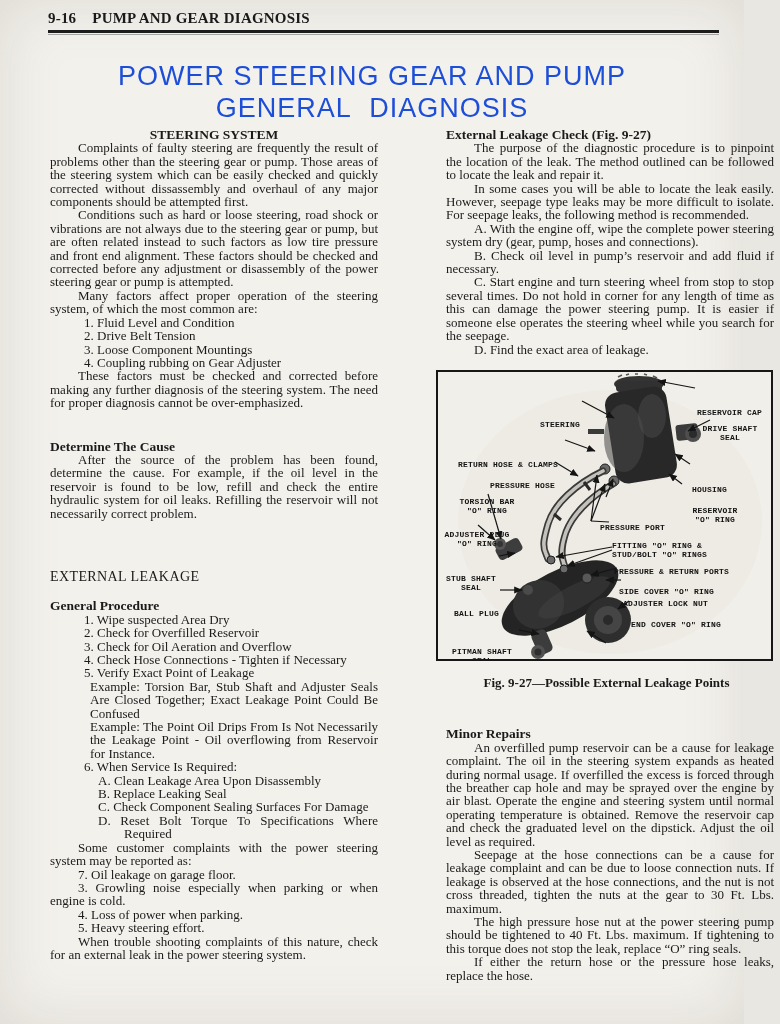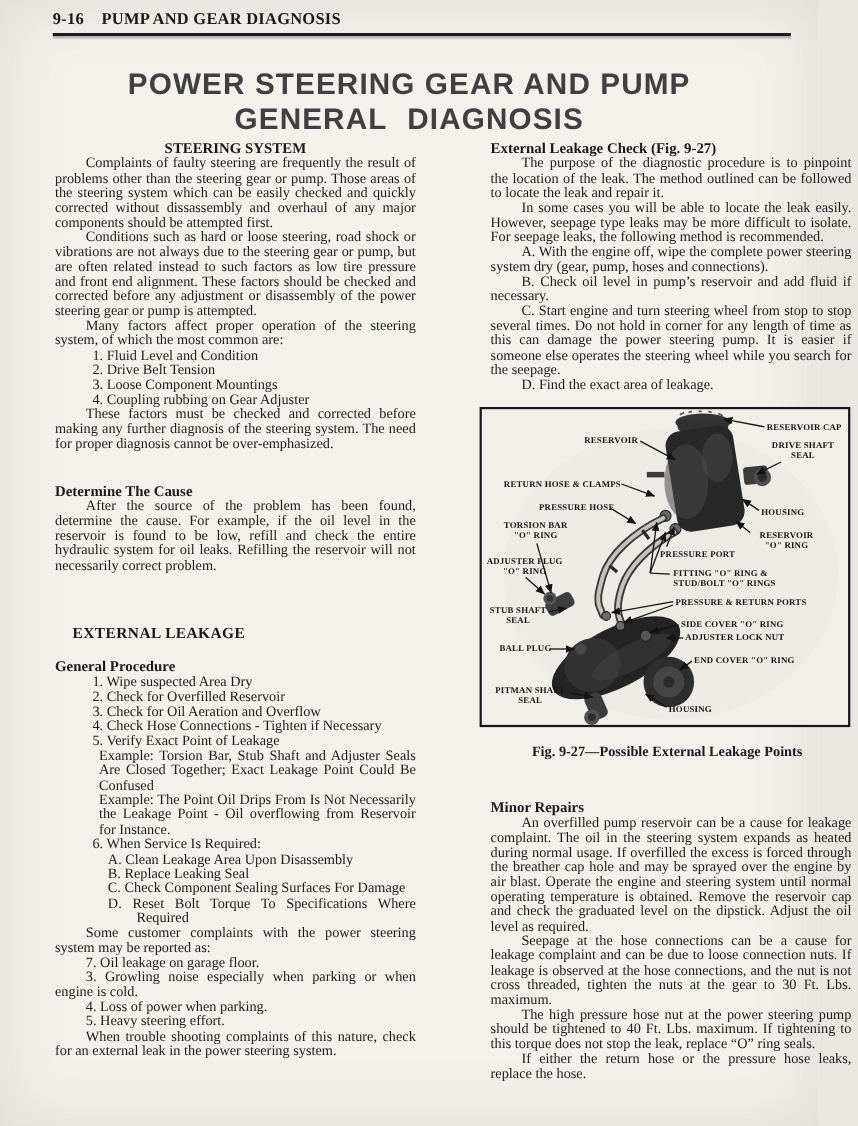--- a/index.html
+++ b/index.html
@@ -7,44 +7,44 @@
   .page{position:relative;width:744px;height:1024px;background:#f3f1ec;
         font-family:"Liberation Serif",serif;color:#1a1a1a;
         box-shadow:inset 0 0 60px rgba(120,115,100,.18);}
   
   .running-header{position:absolute;left:48px;top:10px;font-weight:bold;font-size:15px;letter-spacing:.2px;white-space:nowrap;}
   .running-header .pgnum{margin-right:16px;}
   .header-rule{position:absolute;left:48px;right:25px;top:30px;height:3px;background:#1c1c1c;}
   .header-rule:after{content:"";position:absolute;left:0;right:0;top:4px;height:1px;background:rgba(28,28,28,.35);}
   
   .main-title{position:absolute;top:60px;left:0;width:100%;text-align:center;
-              font-family:"Liberation Sans",sans-serif;font-weight:bold;color:#404040;
+              font-family:"Liberation Sans",sans-serif;font-weight:normal;color:#1d4ed8;
               font-size:27px;line-height:32px;letter-spacing:1px;}
   .main-title .l2{word-spacing:10px;}
   
   .cols{position:absolute;top:128px;left:50px;display:flex;gap:68px;}
   .col{width:328px;font-size:13px;line-height:13.4px;}
   p{margin:0;}
   .jus{text-align:justify;}
   .ind{text-indent:28px;}
   .center-head{text-align:center;font-weight:bold;font-size:13.5px;}
   .side-head{font-weight:bold;font-size:13.5px;}
-  .big-head{font-weight:bold;font-size:14px;letter-spacing:.4px;margin-left:16px;}
+  .big-head{font-weight:normal;font-size:14px;letter-spacing:.4px;}
   .num-item{padding-left:34px;}
   .ex-item{padding-left:40px;text-align:justify;}
   .sub-item{padding-left:74px;text-indent:-26px;text-align:justify;}
   .mt-determine{margin-top:30px;}
   .mt-extleak{margin-top:50px;}
   .mt-genproc{margin-top:16px;}
   
   figure{margin:14px 0 0 -10px;width:341px;}
   .fig-frame{position:relative;width:333px;height:287px;border:2px solid #171717;background:#f1efe9;overflow:hidden;}
   .fig-frame svg{position:absolute;left:0;top:0;}
-  .fig-label{position:absolute;font-family:Liberation Serif, serif;font-weight:700;
-             font-size:8px;line-height:9.5px;letter-spacing:.2px;color:#131313;white-space:nowrap;}
+  .fig-label{position:absolute;font-family:Liberation Mono, monospace;font-weight:700;
+             font-size:8px;line-height:9.5px;letter-spacing:.2px;color:#131313;white-space:nowrap;margin-top:24px;}
   .wrap{white-space:normal;}
   .tc{text-align:center;} .tr{text-align:right;}
   figcaption{margin-top:15px;text-align:center;font-weight:bold;font-size:13px;font-family:"Liberation Serif",serif;}
   .mt-minor{margin-top:38px;}
 </style>
 </head>
 <body>
 
 <div class="page">
 
@@ -179,21 +179,21 @@
               <line x1="61" y1="184" x2="77" y2="181" marker-end="url(#ah)"></line>
               <line x1="179" y1="196" x2="153" y2="203" marker-end="url(#ah)"></line>
               <line x1="183" y1="208" x2="168" y2="208" marker-end="url(#ah)"></line>
               <line x1="62" y1="218" x2="84" y2="218" marker-end="url(#ah)"></line>
               <line x1="191" y1="229" x2="180" y2="237" marker-end="url(#ah)"></line>
               <line x1="81" y1="258" x2="101" y2="262" marker-end="url(#ah)"></line>
               <line x1="168" y1="271" x2="149" y2="259" marker-end="url(#ah)"></line>
             </g>
           </svg>
 
-          <div class="fig-label tr" style="left:60px;top:24px;width:82px;">RESERVOIR</div>
+          <div class="fig-label tr" style="left:60px;top:24px;width:82px;">STEERING</div>
           <div class="fig-label" style="left:259px;top:12px;">RESERVOIR CAP</div>
           <div class="fig-label wrap tc" style="left:256px;top:28px;width:72px;">DRIVE SHAFT SEAL</div>
           <div class="fig-label" style="left:20px;top:64px;">RETURN HOSE &amp; CLAMPS</div>
           <div class="fig-label" style="left:52px;top:85px;">PRESSURE HOSE</div>
           <div class="fig-label" style="left:254px;top:89px;">HOUSING</div>
           <div class="fig-label wrap tc" style="left:12px;top:101px;width:74px;">TORSION BAR "O" RING</div>
           <div class="fig-label wrap tc" style="left:246px;top:110px;width:62px;">RESERVOIR "O" RING</div>
           <div class="fig-label" style="left:162px;top:127px;">PRESSURE PORT</div>
           <div class="fig-label wrap tc" style="left:2px;top:134px;width:74px;">ADJUSTER PLUG "O" RING</div>
           <div class="fig-label wrap" style="left:174px;top:145px;width:102px;">FITTING "O" RING &amp; STUD/BOLT "O" RINGS</div>

